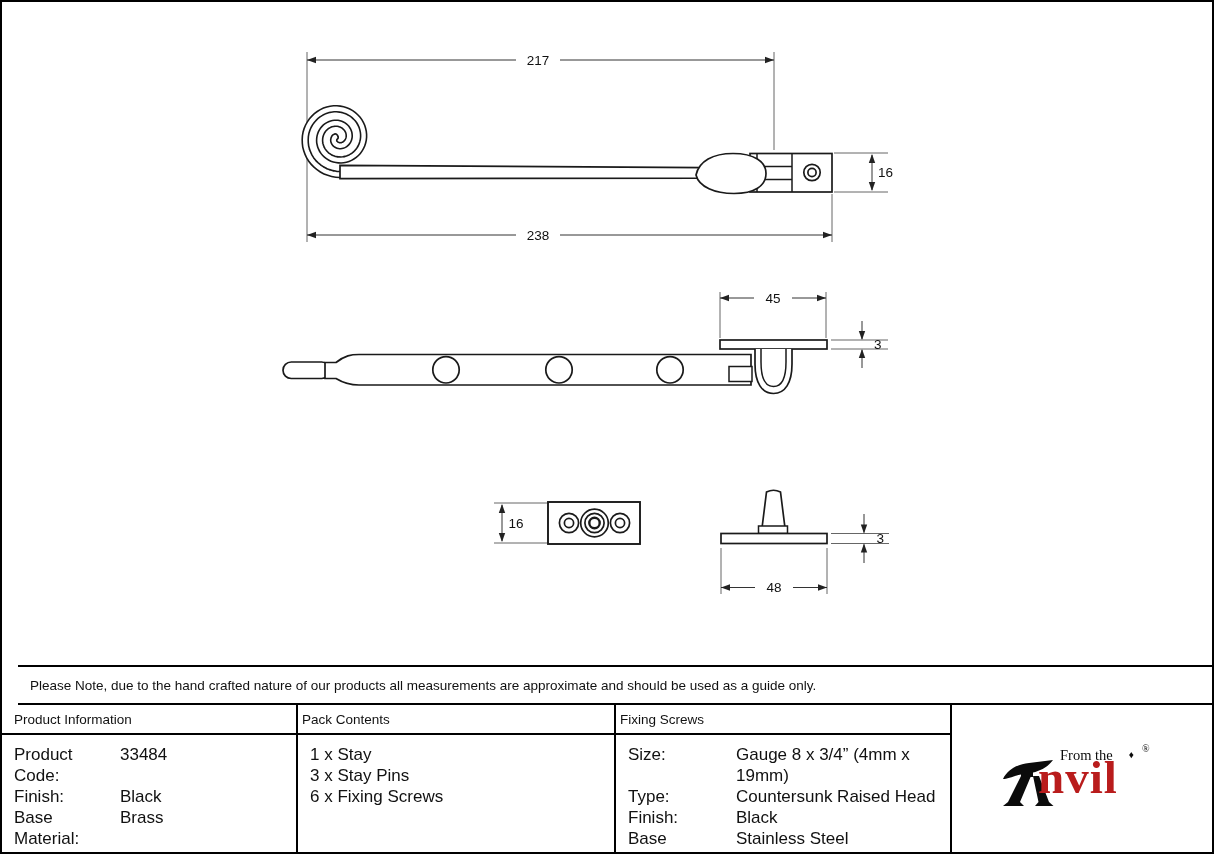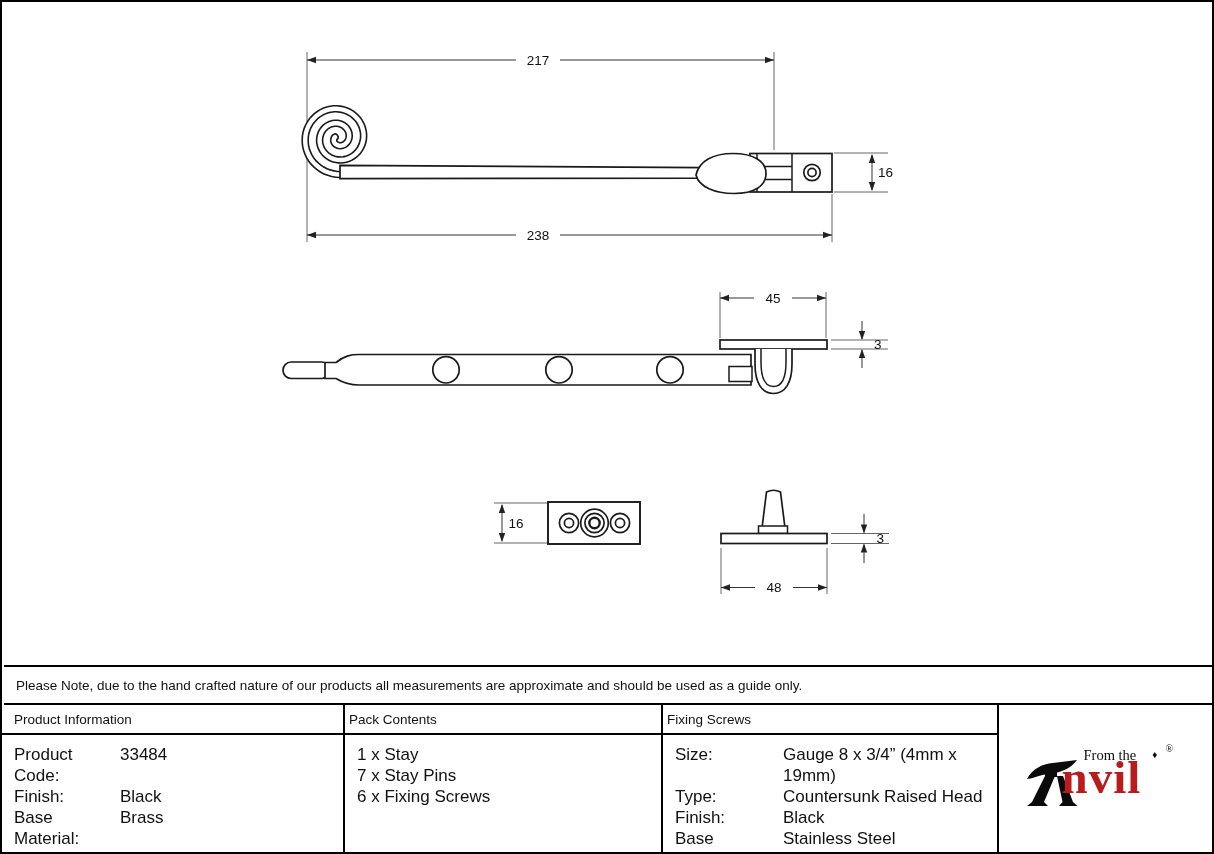--- a/index.html
+++ b/index.html
@@ -9,32 +9,32 @@
     background:#fff;
     border:2px solid #000;
     box-sizing:border-box;
     font-family:"Liberation Sans",sans-serif;
     color:#111;
     overflow:hidden;
   }
   #drawings{position:absolute;left:0;top:0;}
   #drawings text{font-family:"Liberation Sans",sans-serif;font-size:13.5px;fill:#111;}
   .note-row{
-    position:absolute;left:2px;right:0;top:663px;height:40px;
+    position:absolute;left:16px;right:0;top:663px;height:40px;
     border-top:2px solid #000;border-bottom:2px solid #000;
     box-sizing:border-box;
     display:flex;align-items:center;
     padding:0 12px;font-size:13.5px;
   }
   .spec-table{
     position:absolute;left:0;right:0;top:703px;bottom:0;
     display:flex;
   }
   .col{box-sizing:border-box;}
-  .col-product{width:343px;border-right:2px solid #000;}
+  .col-product{width:296px;border-right:2px solid #000;}
   .col-pack{width:318px;border-right:2px solid #000;}
   .col-screws{width:336px;border-right:2px solid #000;}
   .col-logo{flex:1;display:flex;align-items:center;justify-content:center;}
   .col-header{
     height:30px;border-bottom:2px solid #000;box-sizing:border-box;
     display:flex;align-items:center;padding:0 4px;font-size:13.5px;
   }
   .col-product .col-header{padding:0 12px;}
   .col-body{padding:9px 12px;font-size:17px;line-height:21px;}
   .kv-row{display:flex;}
@@ -205,21 +205,21 @@
           <span class="k">Base Material:</span>
           <span class="v">Brass</span>
         </div>
       </div>
     </div>
 
     <div class="col col-pack">
       <div class="col-header">Pack Contents</div>
       <div class="col-body">
         <span class="pack-item">1 x Stay</span>
-        <span class="pack-item">7 x Stay Pins</span>
+        <span class="pack-item">3 x Stay Pins</span>
         <span class="pack-item">6 x Fixing Screws</span>
       </div>
     </div>
 
     <div class="col col-screws">
       <div class="col-header">Fixing Screws</div>
       <div class="col-body">
         <div class="kv-row">
           <span class="k">Size:</span>
           <span class="v">Gauge 8 x 3/4” (4mm x 19mm)</span>

